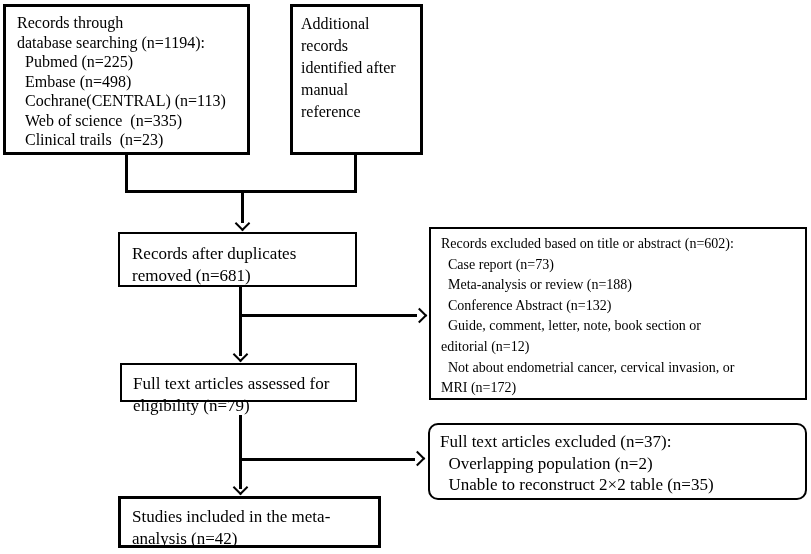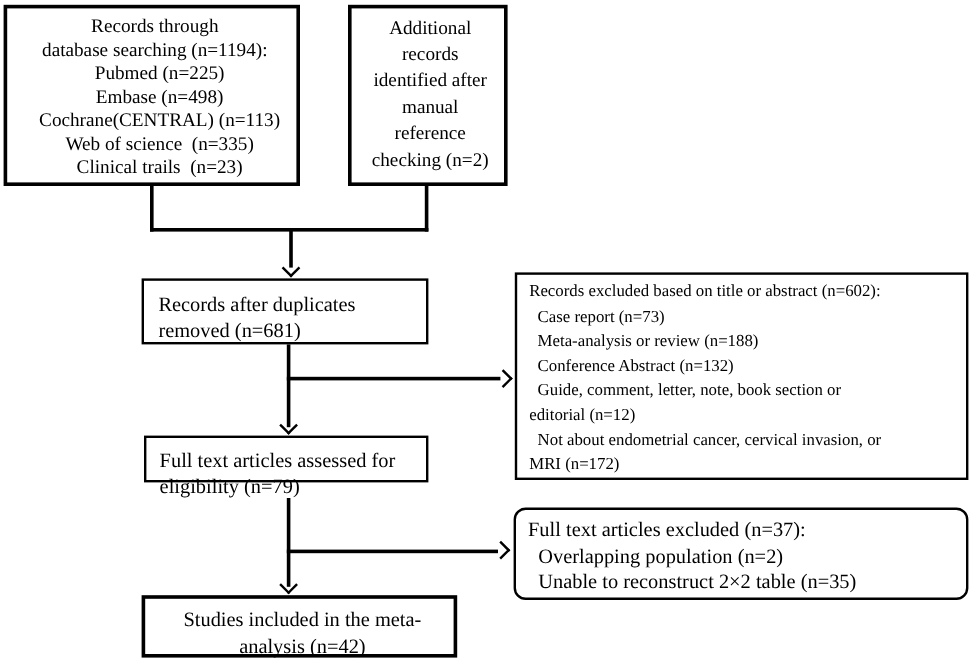--- a/index.html
+++ b/index.html
@@ -18,21 +18,21 @@
   }
   .box {
     position: absolute;
     background: #ffffff;
     border: 2.5px solid #000000;
     box-sizing: border-box;
   }
   .box .ln {
     white-space: pre-wrap;
   }
-  .thick { border-width: 3px; text-align: center; }
+  .thick { border-width: 3px; }
   
   .box-a { left: 3px;  top: 4px;   width: 247px; height: 151px; padding: 6px 6px 0 11px; font-size: 16px; line-height: 19.5px; }
   
   .box-b { left: 290px; top: 4px;  width: 133px; height: 151px; padding: 6px 4px 0 8px;  font-size: 16px; line-height: 22px; }
   
   .box-c { left: 118px; top: 232px; width: 239px; height: 55px; padding: 9px 6px 0 12px; font-size: 17px; line-height: 22px; }
   
   .box-d { left: 120px; top: 363px; width: 237px; height: 39px; padding: 8px 6px 0 11px; font-size: 17px; line-height: 22px; }
   
   .box-e { left: 118px; top: 496px; width: 263px; height: 52px; padding: 7px 6px 0 11px; font-size: 17px; line-height: 22px; }
@@ -70,21 +70,20 @@
     <div class="ln">  Web of science  (n=335)</div>
     <div class="ln">  Clinical trails  (n=23)</div>
   </div>
 
   <div class="box box-b thick">
     <div class="ln">Additional</div>
     <div class="ln">records</div>
     <div class="ln">identified after</div>
     <div class="ln">manual</div>
     <div class="ln">reference</div>
-    <div class="ln">checking (n=2)</div>
   </div>
 
   <div class="box box-c">
     <div class="ln">Records after duplicates</div>
     <div class="ln">removed (n=681)</div>
   </div>
 
   <div class="box box-r1">
     <div class="ln">Records excluded based on title or abstract (n=602):</div>
     <div class="ln">  Case report (n=73)</div>

